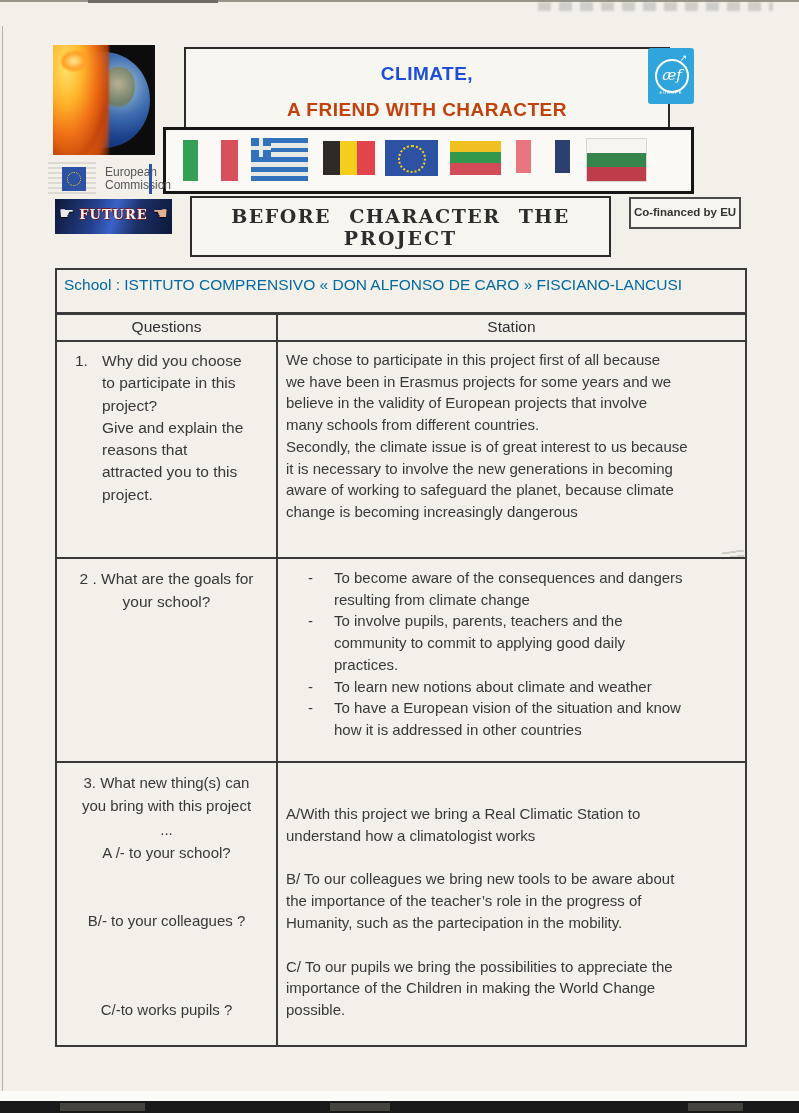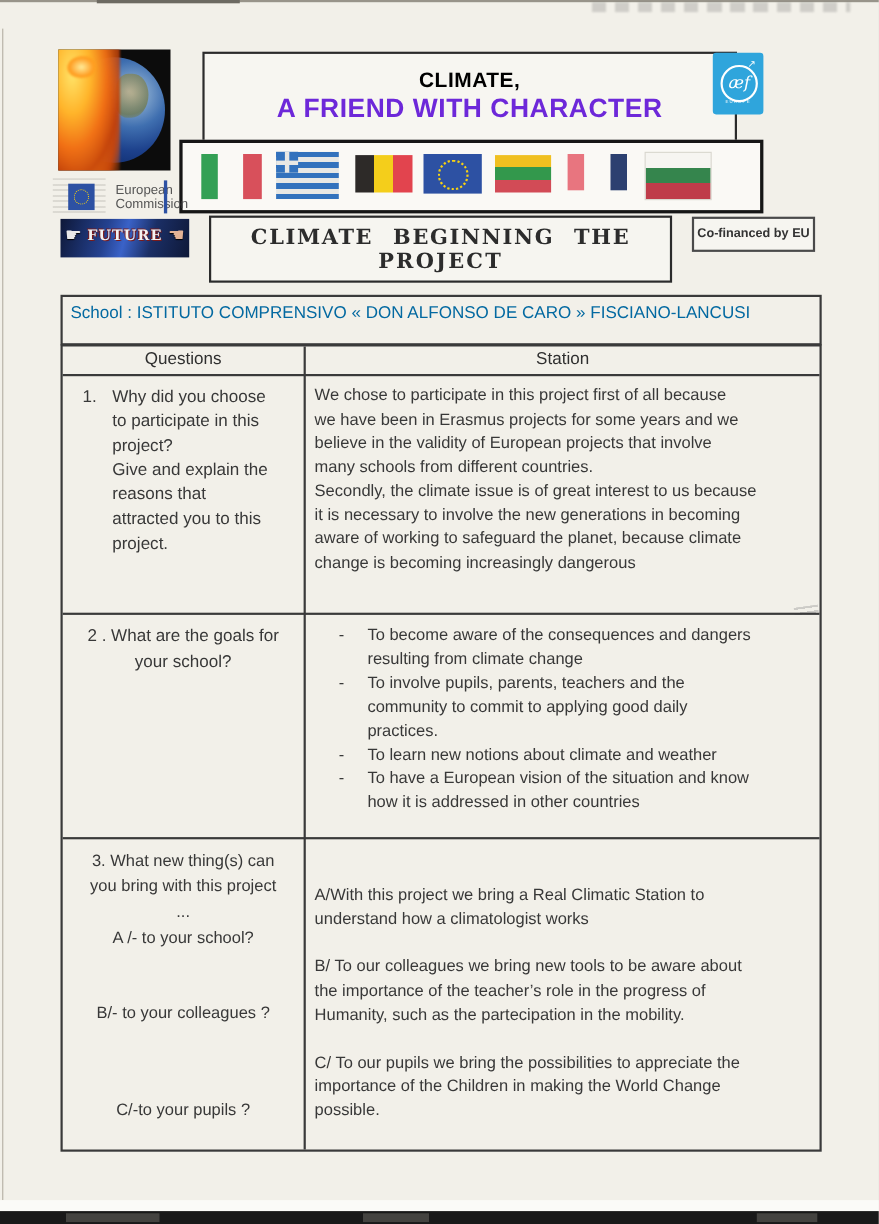--- a/index.html
+++ b/index.html
@@ -24,22 +24,22 @@
     background:radial-gradient(circle at 68% 35%, #cfe0ef 0%, #7fa3cc 14%, #3f6fb0 34%, #1d418c 58%, #0e2c6e 80%, #081d4e 100%);}
   .earth .land{position:absolute;left:52px;top:22px;width:30px;height:40px;border-radius:45% 55% 60% 40%;
     background:radial-gradient(circle at 40% 40%, #b5a77e, #6f7a52 70%, transparent 100%);opacity:.8;}
   .earth .fire{position:absolute;left:-6px;top:-4px;width:62px;height:118px;
     background:
       radial-gradient(ellipse at 30% 22%, #ffe469 0%, #ffb42a 28%, rgba(240,110,20,.95) 52%, rgba(190,60,8,.8) 72%, rgba(120,30,4,.0) 92%),
       radial-gradient(ellipse at 45% 65%, #ffd34d 0%, #ff8d1c 35%, rgba(220,80,10,.9) 60%, rgba(120,30,4,0) 85%);
     filter:blur(1px);}
   .earth .flick1{position:absolute;left:8px;top:6px;width:26px;height:20px;background:radial-gradient(#ffec9a,#ff9c20 60%,transparent 100%);border-radius:60% 40% 50% 50%;filter:blur(1px);}
   .title-box{position:absolute;left:184px;top:47px;width:482px;height:80px;border:2px solid #2b2b2b;background:#f7f6f1;text-align:center;}
-  .title-box .t1{margin-top:14px;font-size:19px;font-weight:bold;color:#000000;letter-spacing:.5px;}
-  .title-box .t2{font-size:24px;font-weight:bold;color:#6d28d9;letter-spacing:.5px;}
+  .title-box .t1{margin-top:14px;font-size:19px;font-weight:bold;color:#1d4ed8;letter-spacing:.5px;}
+  .title-box .t2{margin-top:14px;font-size:19px;font-weight:bold;color:#c2410c;letter-spacing:.5px;}
   .aef{position:absolute;left:648px;top:48px;width:46px;height:56px;background:#2fa5dc;border-radius:3px;}
   .aef .circ{position:absolute;left:7px;top:11px;width:30px;height:30px;border:2px solid #fff;border-radius:50%;
     color:#fff;font-size:15px;font-style:italic;text-align:center;line-height:29px;font-family:"DejaVu Serif", serif;}
   .aef .arrow{position:absolute;right:7px;top:5px;color:#fff;font-size:9px;}
   .aef .sub{position:absolute;left:0;right:0;top:42px;text-align:center;color:#fff;font-size:4px;letter-spacing:1px;}
   
   .flags-box{position:absolute;left:163px;top:127px;width:525px;height:61px;border:3px solid #161616;background:#faf9f5;}
   .flag{position:absolute;}
   .f-it-g{left:17px;top:10px;width:15px;height:41px;background:#33a055;}
   .f-it-r{left:55px;top:10px;width:17px;height:41px;background:#d8505b;}
@@ -173,21 +173,21 @@
     <div class="bar"></div>
   </div>
 
   <div class="future">
     <div class="hl">☛</div>
     <div class="lbl">FUTURE</div>
     <div class="hr">☚</div>
   </div>
 
   <div class="before-box">
-    <div class="b1">CLIMATE  BEGINNING  THE</div>
+    <div class="b1">BEFORE  CHARACTER  THE</div>
     <div class="b2">PROJECT</div>
   </div>
 
   <div class="cofin">Co-financed by EU</div>
 
   <div class="school-box">
     <div class="txt">School : ISTITUTO COMPRENSIVO « DON ALFONSO DE CARO » FISCIANO-LANCUSI</div>
   </div>
 
   <div class="tbl">
@@ -251,21 +251,21 @@
       </div>
     </div>
 
     <div class="cell qcell r3">
       <div class="q3wrap">
         <div class="q3intro pre">3. What new thing(s) can
 you bring with this project
 ...</div>
         <div class="q3a">A /- to your school?</div>
         <div class="q3b">B/- to your colleagues ?</div>
-        <div class="q3c">C/-to your pupils ?</div>
+        <div class="q3c">C/-to works pupils ?</div>
       </div>
     </div>
     <div class="cell acell r3">
       <div class="a3wrap">
         <div class="a3p pre">A/With this project we bring a Real Climatic Station to
 understand how a climatologist works</div>
         <div class="a3p pre">B/ To our colleagues we bring new tools to be aware about
 the importance of the teacher’s role in the progress of
 Humanity, such as the partecipation in the mobility.</div>
         <div class="a3p pre">C/ To our pupils we bring the possibilities to appreciate the

